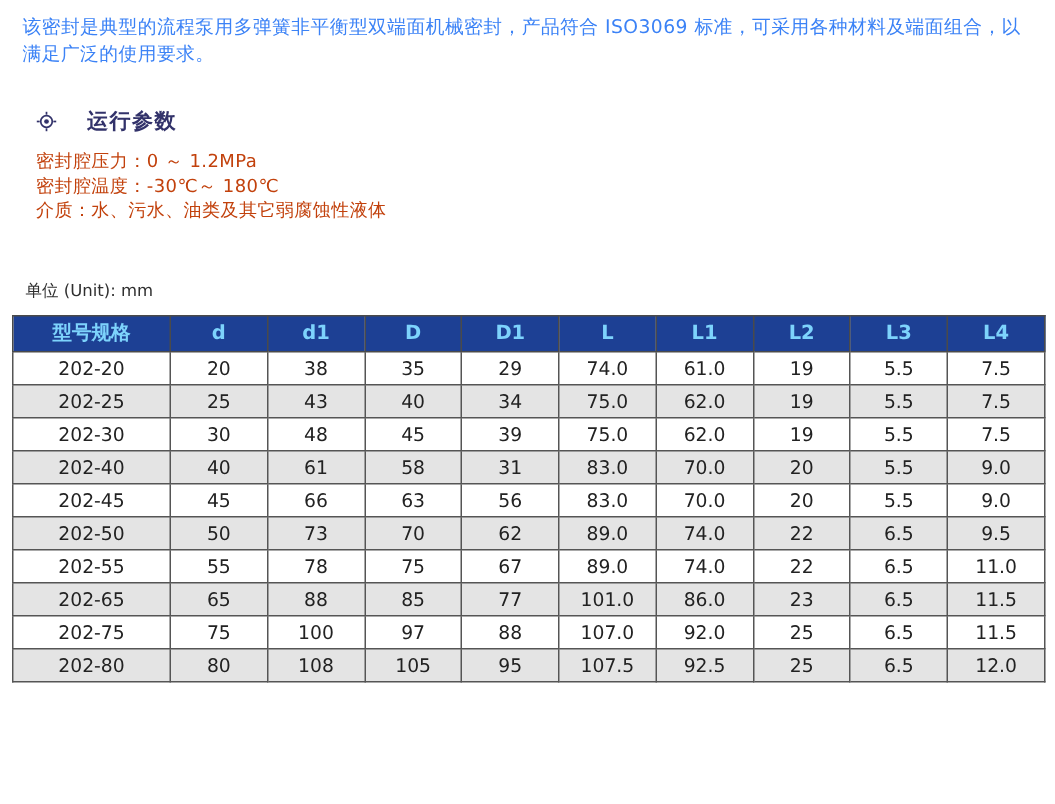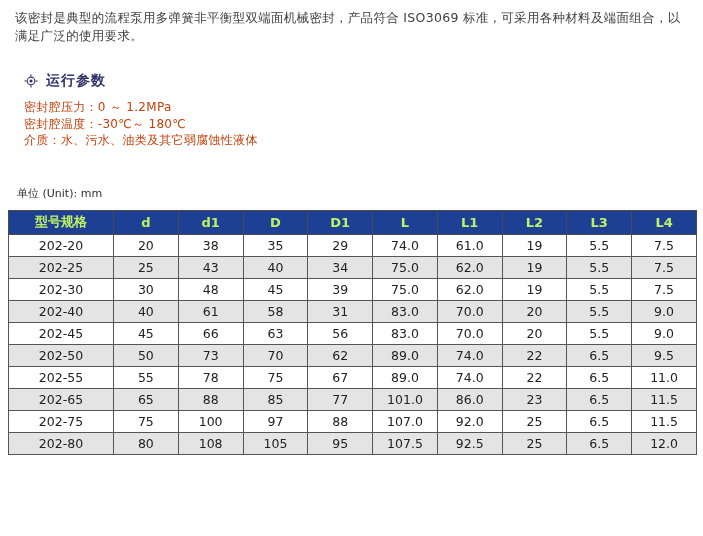--- a/index.html
+++ b/index.html
@@ -15,27 +15,27 @@
     font-family:"DejaVu Sans", sans-serif;
     color:var(--text);
     width:703px;height:536px;
     position:relative;
     overflow:hidden;
   }
   .intro{
     margin:9px 14px 0 15px;
     font-size:12.5px;
     line-height:1.45;
-    color:#404040;
+    color:#3b82f6;
     letter-spacing:.3px;
   }
   .section-header{
     display:flex;
     align-items:center;
-    gap:8px;
+    gap:20px;
     margin:27px 0 0 24px;
   }
   .section-header .icon{
     color:var(--section-title);
     display:inline-flex;
     align-items:center;
   }
   .section-title{
     font-size:14px;
     font-weight:bold;
@@ -59,21 +59,21 @@
   }
   table.spec{
     border-collapse:collapse;
     margin:9px 0 0 8px;
     width:689px;
     table-layout:fixed;
   }
   table.spec col.model{width:105px;}
   table.spec th{
     background:var(--header-bg);
-    color:#bef264;
+    color:#7dd3fc;
     font-size:13px;
     font-weight:bold;
     height:24px;
     text-align:center;
     border:1px solid var(--border);
     border-left:1px solid #ffffff;
   }
   table.spec th:first-child{border-left:1px solid var(--border);}
   table.spec td{
     font-size:12.5px;

